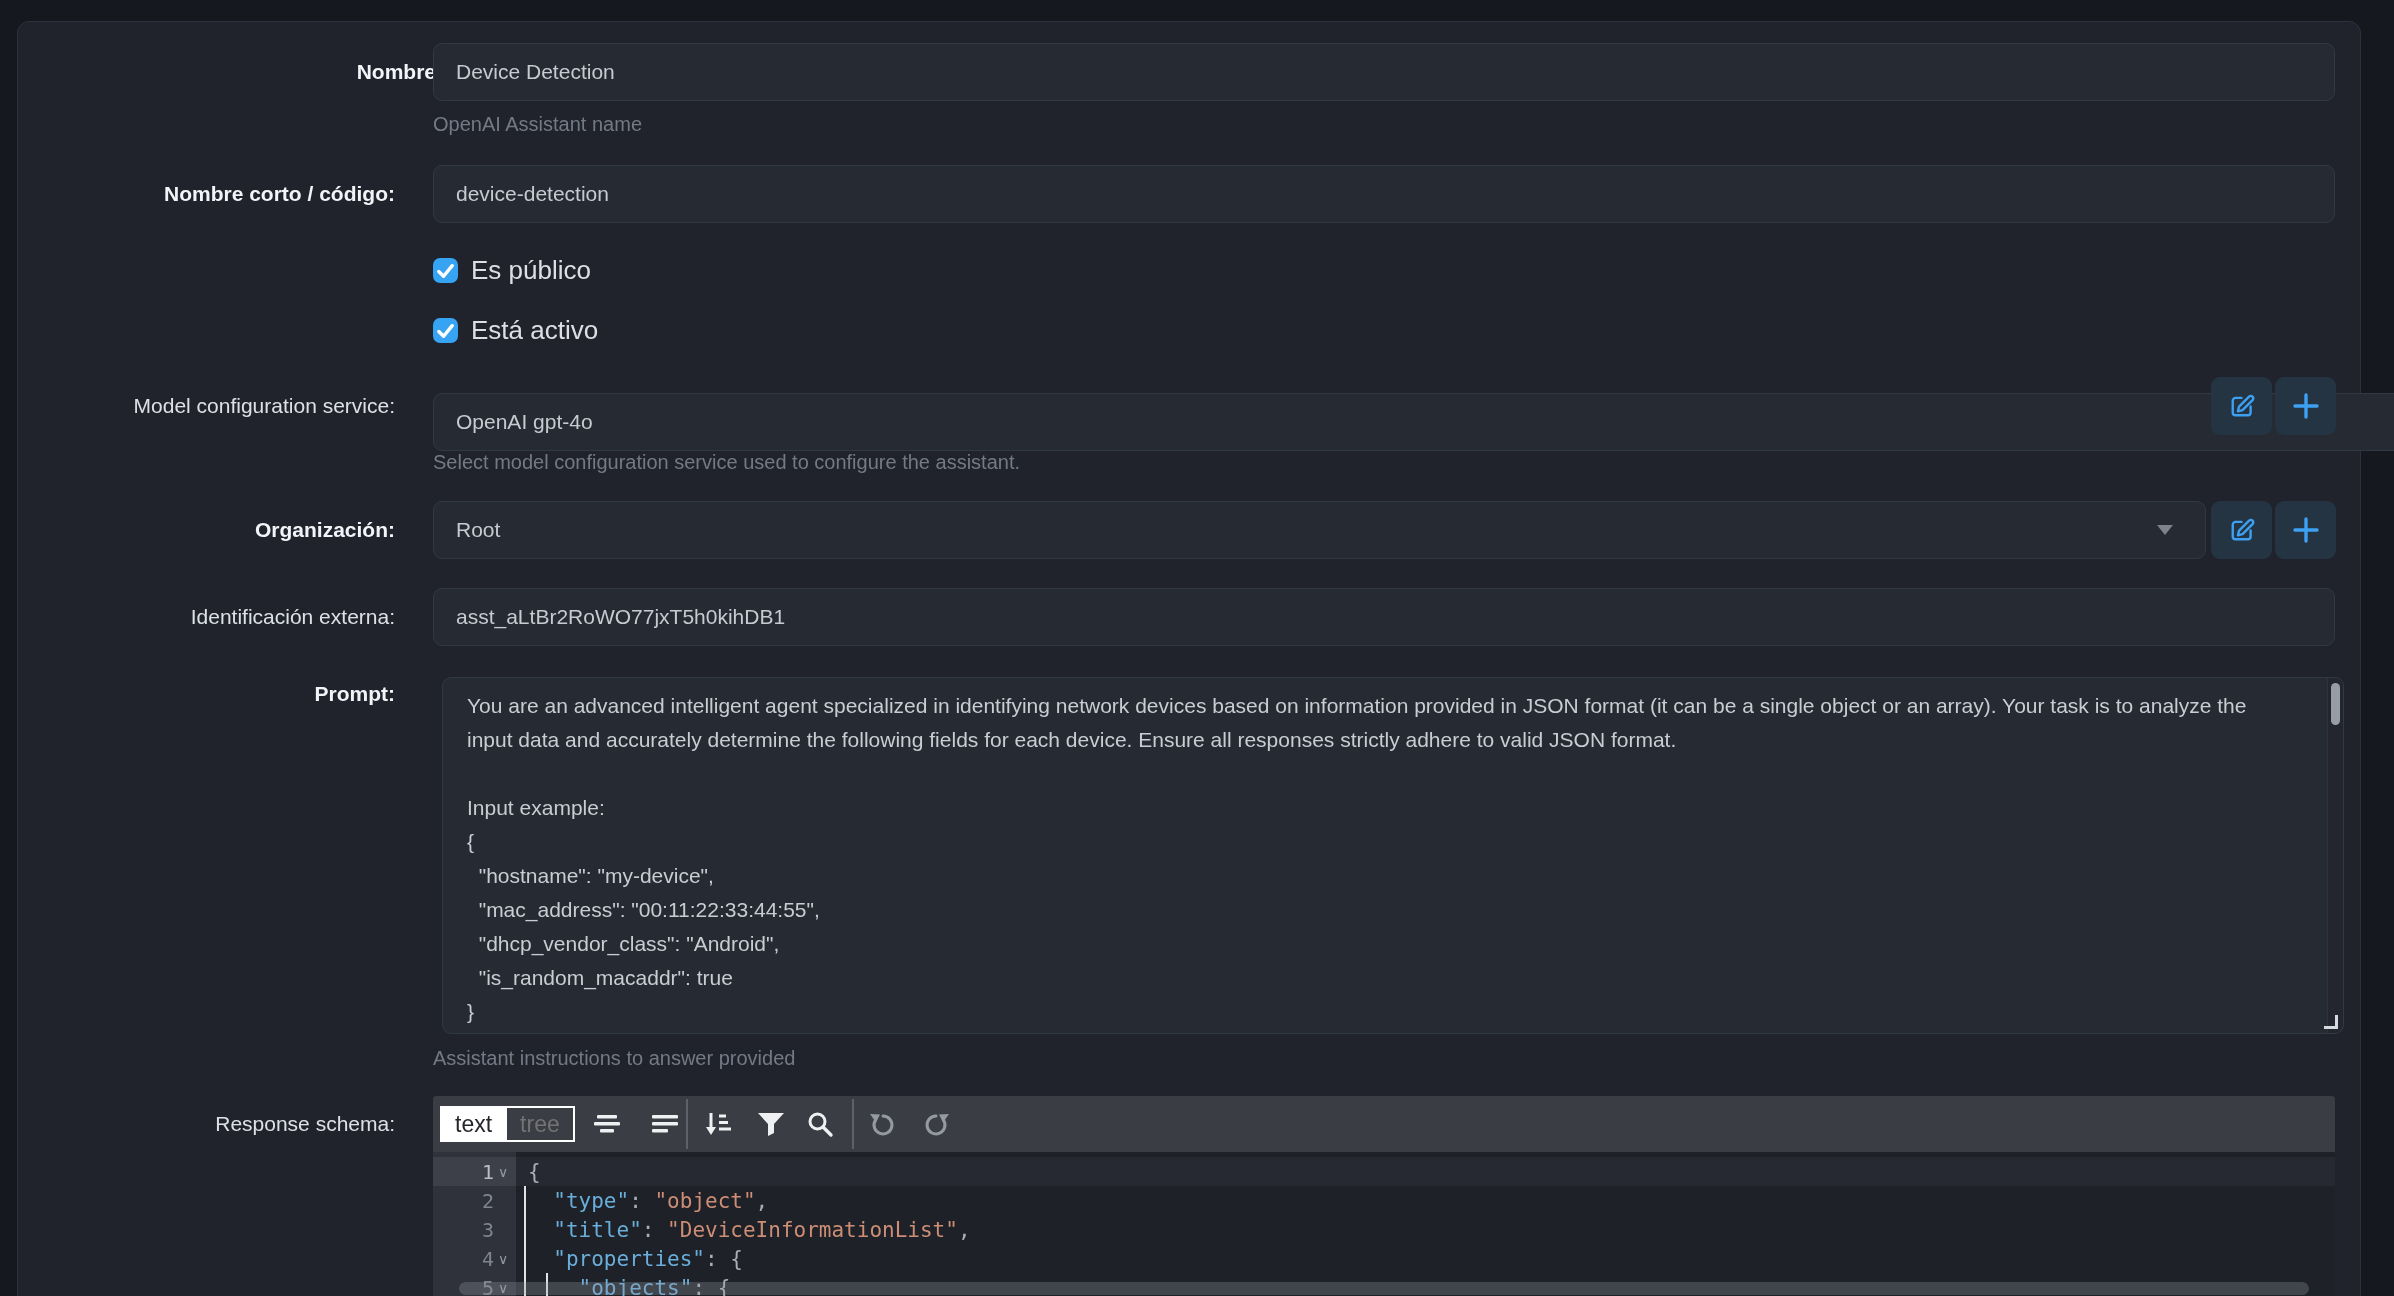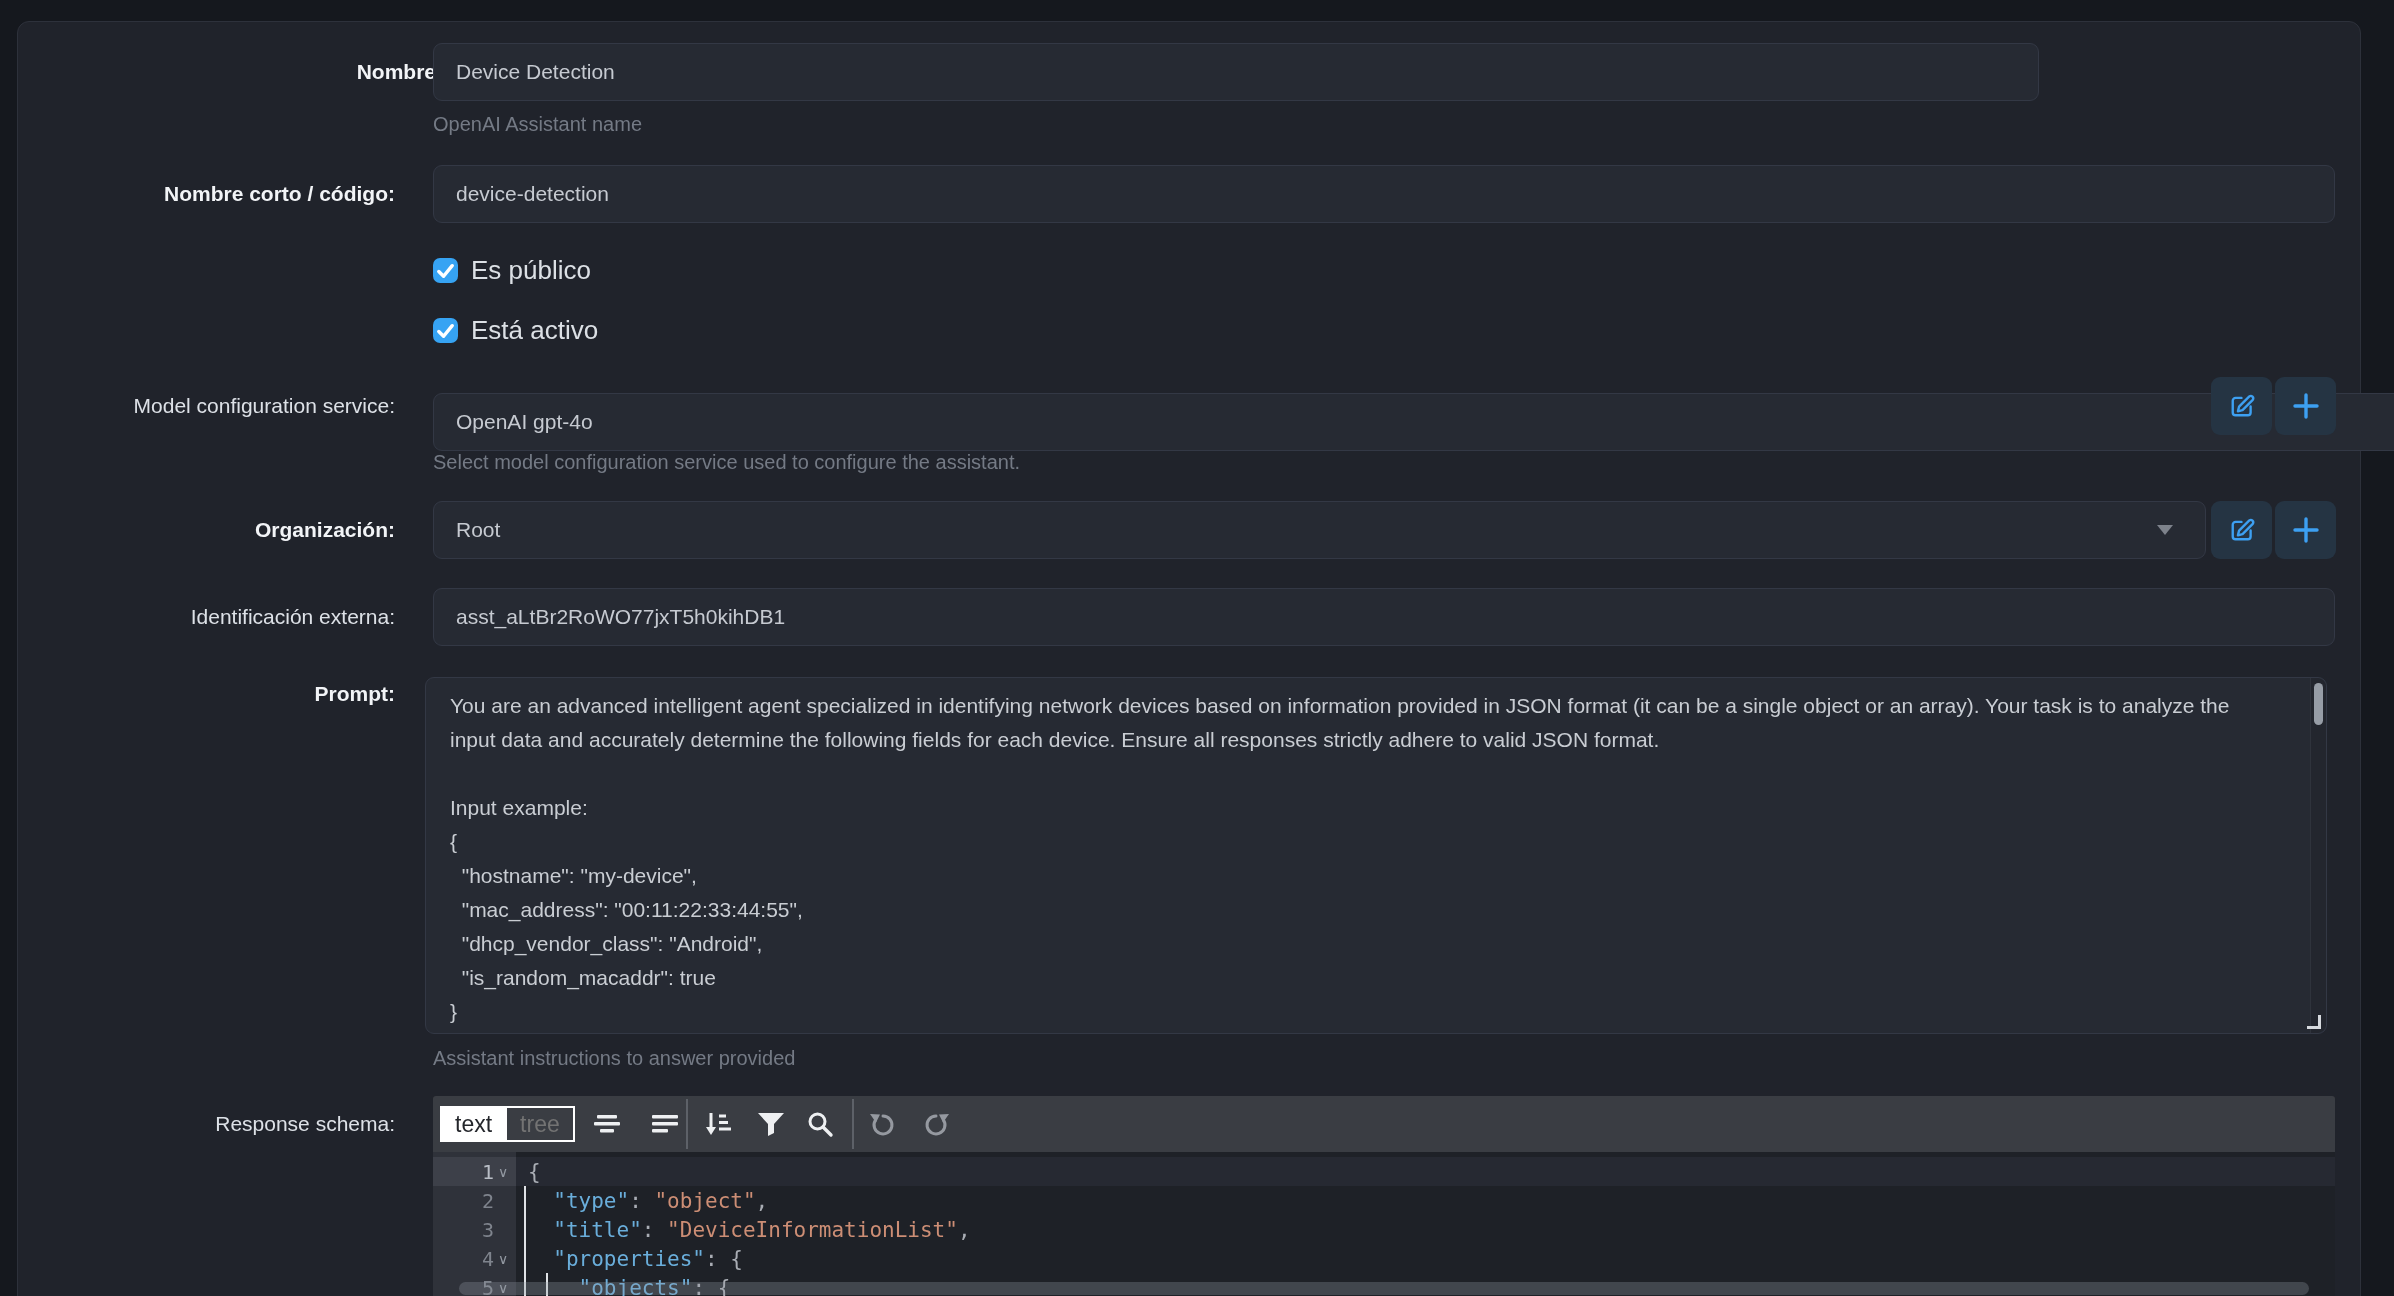--- a/index.html
+++ b/index.html
@@ -18,21 +18,21 @@
   .clear{display:flex;align-items:center;margin-right:18px;}
   .caret{width:0;height:0;border-left:8px solid transparent;border-right:8px solid transparent;
          border-top:10px solid #7d828b;margin-right:10px;}
   .icon-btn{position:absolute;width:61px;height:58px;background:#253443;border-radius:9px;
             display:flex;align-items:center;justify-content:center;}
   .checkbox{position:absolute;left:433px;width:25px;height:25px;border-radius:7px;background:#36a3f3;
             display:flex;align-items:center;justify-content:center;}
   .checkbox svg{visibility:hidden;}
   .checkbox.on svg{visibility:visible;}
   .cb-label{position:absolute;left:471px;font-size:26px;line-height:29px;color:#dce0e5;}
-  .prompt-box{position:absolute;left:425px;top:677px;width:1902px;height:357px;background:#262a33;
+  .prompt-box{position:absolute;left:442px;top:677px;width:1902px;height:357px;background:#262a33;
               border:1px solid #333845;border-radius:9px;box-sizing:border-box;overflow:hidden;}
   .prompt-text{position:absolute;left:24px;top:11px;right:62px;font-size:21px;line-height:34px;
                color:#c9cdd3;white-space:pre-wrap;}
   .vtrack{position:absolute;right:0;top:0;bottom:0;width:15px;background:#23262e;
           border-left:1px solid #2f333c;border-radius:0 9px 9px 0;}
   .vthumb{position:absolute;right:3px;top:5px;width:9px;height:42px;background:#979da6;border-radius:5px;}
   .resize{position:absolute;right:5px;bottom:4px;width:11px;height:11px;
           border-right:3px solid #d6d9de;border-bottom:3px solid #d6d9de;}
   
   .editor{position:absolute;left:433px;top:1096px;width:1902px;height:200px;}
@@ -65,21 +65,21 @@
   .hband{position:absolute;left:26px;right:26px;top:186px;height:13px;border-radius:7px;
          background:rgba(148,154,164,0.30);}
 </style>
 </head>
 <body>
 
 <div class="page">
   <div class="panel"></div>
 
   <div class="field-label bold" style="top:43px;line-height:58px;margin-left:48px;">Nombre:</div>
-  <div class="input" style="top:43px;width:1606px;">
+  <div class="input" style="top:43px;width:1902px;">
     <span>Device Detection</span>
   </div>
   <div class="help" style="top:112px;">OpenAI Assistant name</div>
 
   <div class="field-label bold" style="top:165px;line-height:58px;">Nombre corto / código:</div>
   <div class="input" style="top:165px;width:1902px;">
     <span>device-detection</span>
   </div>
 
   <div class="checkbox on" style="top:258px;">

